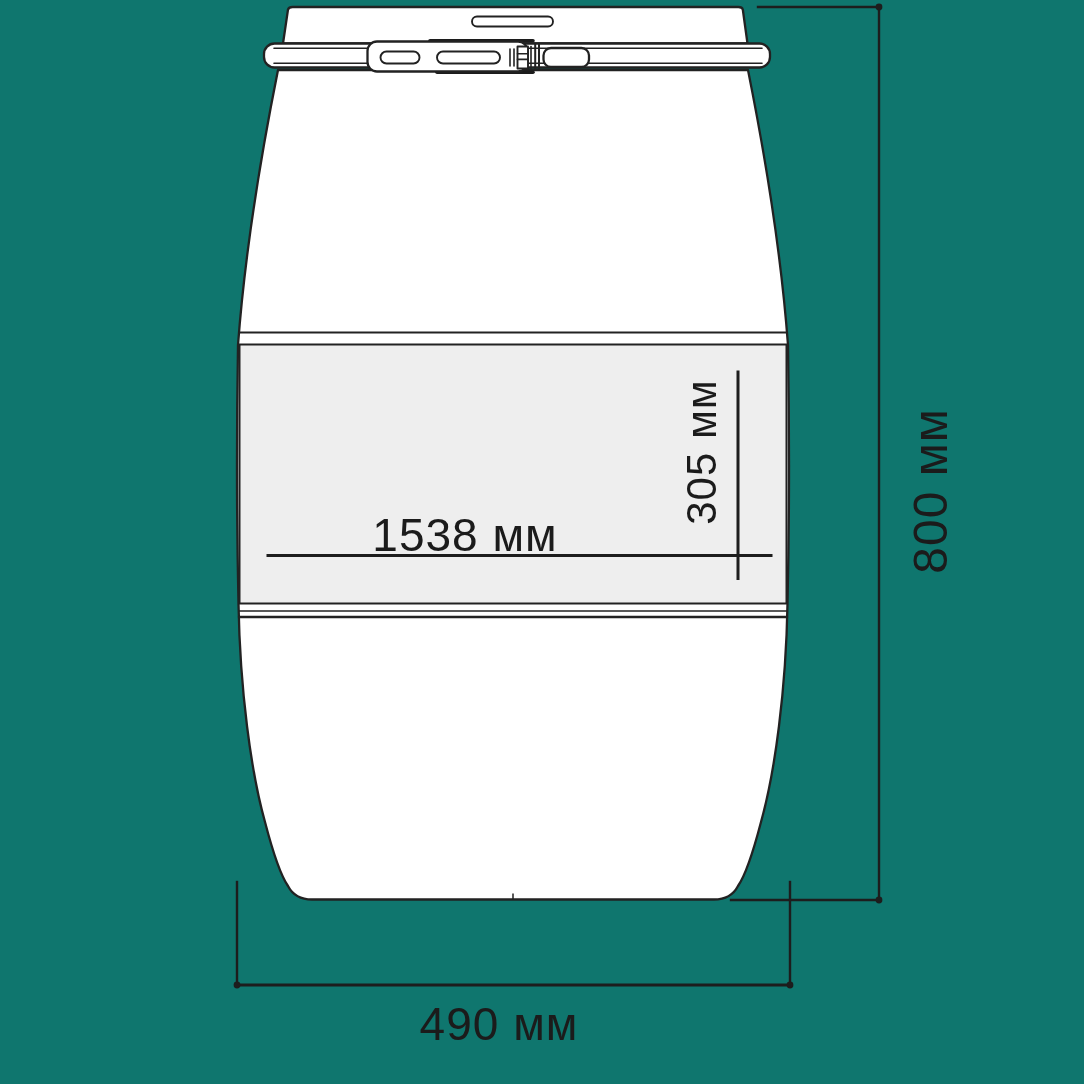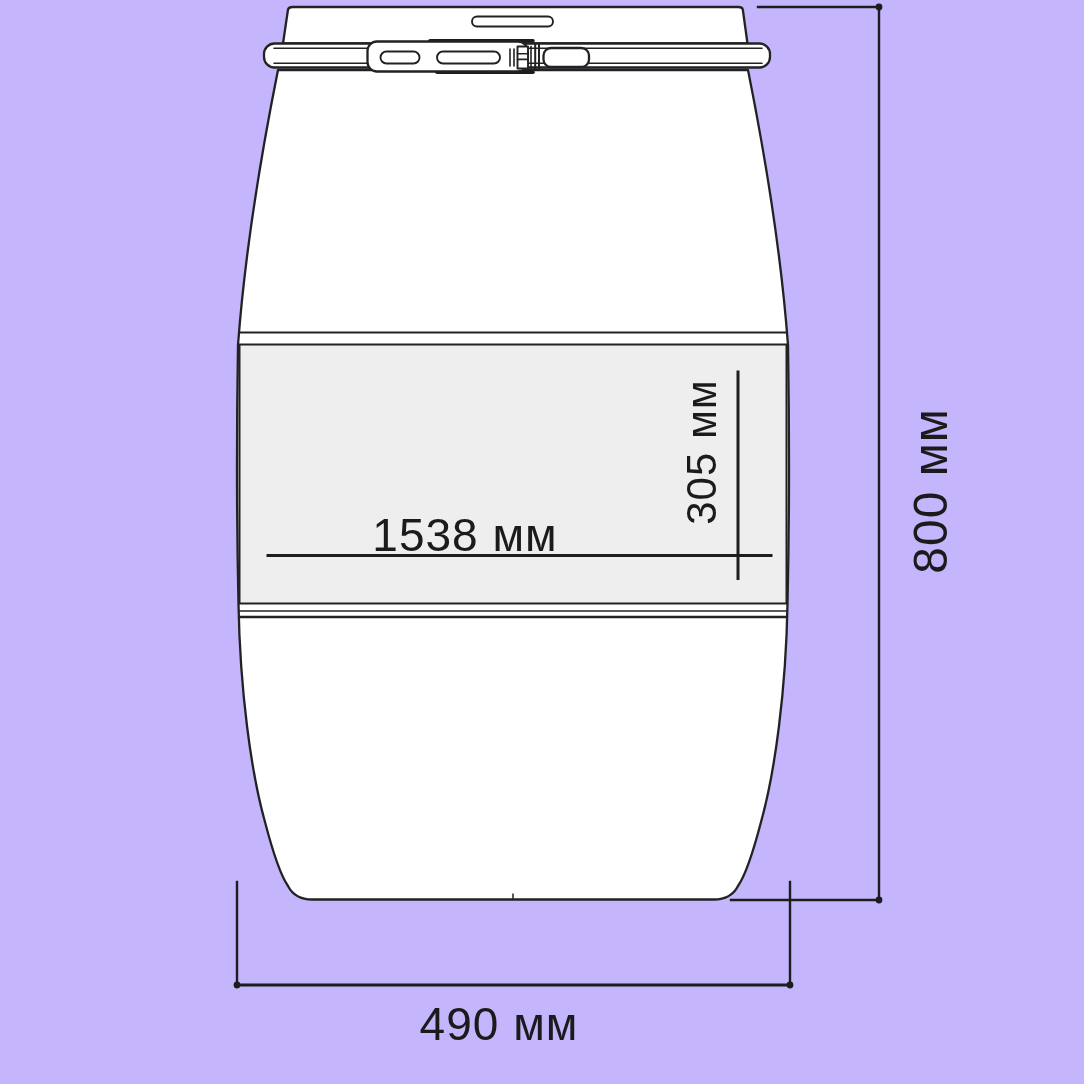--- a/index.html
+++ b/index.html
@@ -1,19 +1,19 @@
 <!DOCTYPE html>
 <html><head>
 <meta charset="utf-8">
 <style>
   html,body{margin:0;padding:0;background:#ffffff;}
   .stage{
     position:relative;
     width:1084px;height:1084px;
-    background:#c4b5fd;
+    background:#0f766e;
     overflow:hidden;
     font-family:"Liberation Sans","DejaVu Sans",sans-serif;
   }
   svg{display:block;}
   .outline{fill:#ffffff;stroke:#222222;stroke-width:2.3;stroke-linejoin:round;stroke-linecap:round;}
   .thin{fill:none;stroke:#222222;stroke-width:1.6;stroke-linecap:round;}
   .mid{fill:none;stroke:#222222;stroke-width:2;stroke-linecap:round;}
   .detail{fill:#ffffff;stroke:#222222;stroke-width:1.9;stroke-linejoin:round;}
   .strip{fill:none;stroke:#1c1c1c;stroke-width:3.6;stroke-linecap:round;}
   .dim{fill:none;stroke:#1d1d1d;stroke-width:3;stroke-linecap:square;}

